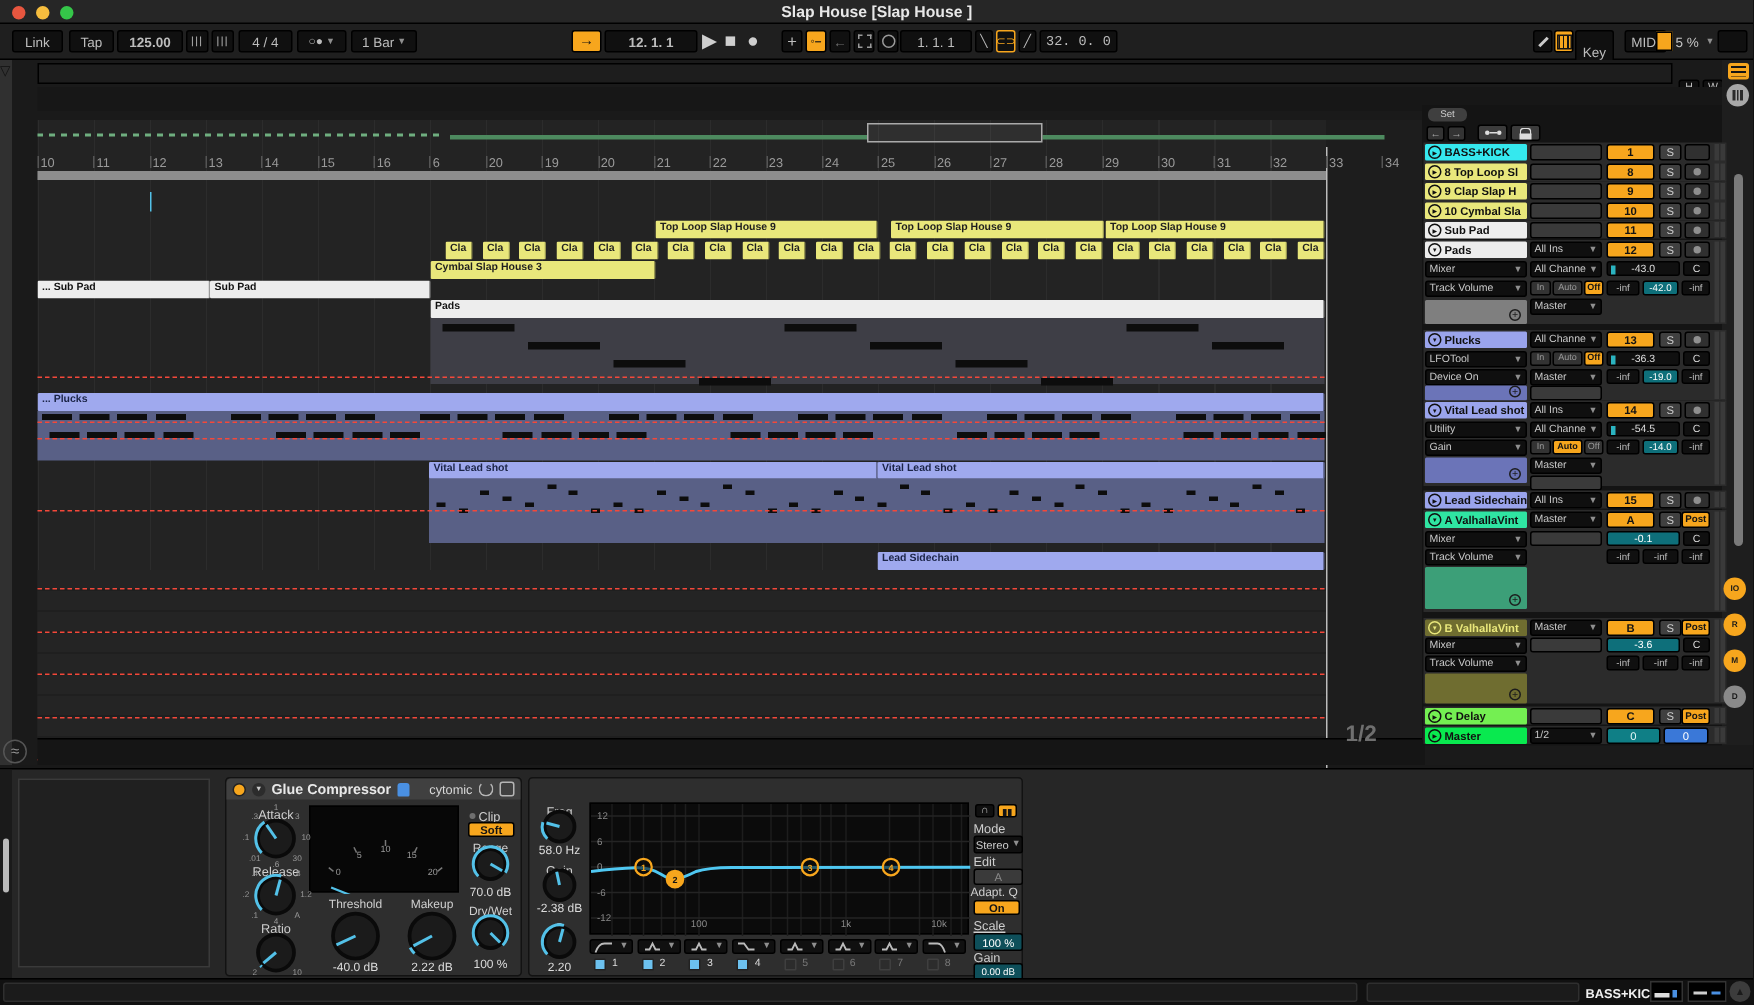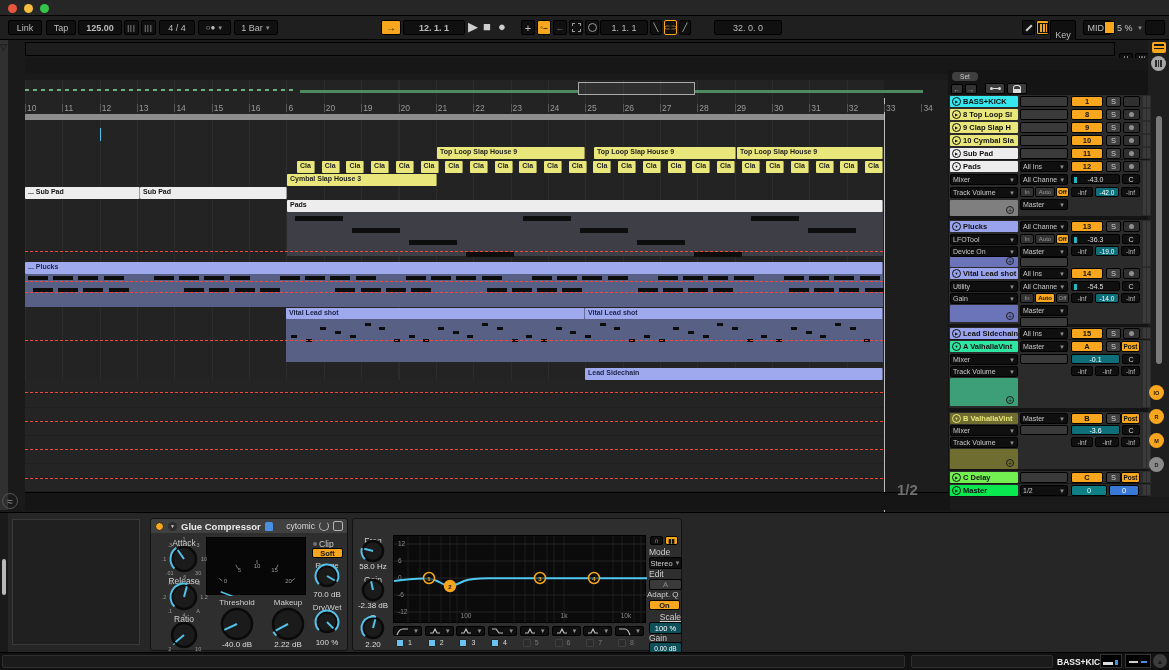--- a/index.html
+++ b/index.html
@@ -24,20 +24,21 @@
 </style>
 </head>
 <body>
 
 <div id="app">
 
   <div class="abs" style="left:0;top:0;width:1169px;height:16px;background:#262626;border-bottom:1px solid #000;">
     <div class="abs" style="left:8px;top:4px;width:9px;height:9px;border-radius:50%;background:#e8563f;"></div>
     <div class="abs" style="left:24px;top:4px;width:9px;height:9px;border-radius:50%;background:#f6bd3e;"></div>
     <div class="abs" style="left:40px;top:4px;width:9px;height:9px;border-radius:50%;background:#35c649;"></div>
+    <div class="abs" style="left:0;top:2px;width:1169px;text-align:center;color:#e8e8e8;font-size:10.5px;font-weight:bold;">Slap House   [Slap House ]</div>
   </div>
 
   <div class="abs" style="left:0;top:16px;width:1169px;height:24px;background:#1f1f1f;border-bottom:1px solid #000;">
     <div class="abs btn" style="left:8px;top:4px;width:34px;height:15px;">Link</div>
     <div class="abs btn" style="left:46px;top:4px;width:30px;height:15px;">Tap</div>
     <div class="abs btn" style="left:78px;top:4px;width:44px;height:15px;font-weight:bold;">125.00</div>
     <div class="abs btn" style="left:124px;top:4px;width:15px;height:15px;letter-spacing:1px;font-size:7px;">|||</div>
     <div class="abs btn" style="left:141px;top:4px;width:15px;height:15px;letter-spacing:1px;font-size:7px;">|||</div>
     <div class="abs btn" style="left:159px;top:4px;width:36px;height:15px;">4 / 4</div>
     <div class="abs btn" style="left:198px;top:4px;width:33px;height:15px;">
@@ -59,21 +60,21 @@
     <div class="abs btn" style="left:569px;top:4px;width:14px;height:15px;">
         <span style="width:7px;height:7px;border:1px dashed #9a9a9a;"></span>
       </div>
     <div class="abs btn" style="left:585px;top:4px;width:14px;height:15px;">
         <span style="width:7px;height:7px;border:1.5px solid #9a9a9a;border-radius:50%;"></span>
       </div>
     <div class="abs btn" style="left:600px;top:4px;width:48px;height:15px;">1. 1. 1</div>
     <div class="abs btn" style="left:650px;top:4px;width:12px;height:15px;font-size:8px;">╲</div>
     <div class="abs btn" style="left:664px;top:4px;width:13px;height:15px;border:1px solid #f7a61d;color:#f7a61d;font-size:8px;">⊂⊃</div>
     <div class="abs btn" style="left:679px;top:4px;width:12px;height:15px;font-size:8px;">╱</div>
-    <div class="abs btn" style="left:714px;top:4px;width:68px;height:15px;">32. 0. 0</div>
+    <div class="abs btn" style="left:693px;top:4px;width:52px;height:15px;font-family:Liberation Mono, monospace;">32. 0. 0</div>
     <div class="abs btn" style="left:1022px;top:4px;width:13px;height:15px;">
         <span style="width:8px;height:2px;background:#ccc;transform:rotate(-45deg);display:block;"></span>
       </div>
     <div class="abs btn obtn" style="left:1036px;top:4px;width:13px;height:15px;">
         <span style="width:8px;height:8px;background:repeating-linear-gradient(90deg,#141414 0 1px,transparent 1px 3px);border:1px solid #141414;display:block;"></span>
       </div>
     <div class="abs btn" style="left:1050px;top:4px;width:26px;height:29px;">Key</div>
     <div class="abs btn" style="left:1083px;top:4px;width:28px;height:15px;">MIDI</div>
     <div class="abs" style="left:1104px;top:5px;width:11px;height:13px;background:#f7a61d;border:1px solid #000;"></div>
     <div class="abs lbl" style="left:1117px;top:7px;">5 %</div>
@@ -868,21 +869,21 @@
       <div class="abs btn obtn" style="left:312px;top:17px;width:13px;height:9px;font-size:6px;">▮▮</div>
       <div class="klabel" style="left:296px;top:28px;width:32px;text-align:left;">Mode</div>
       <div class="eqbox" style="left:296px;top:38px;width:31px;height:10px;">
           <span>Stereo</span>
           <span class="caret">▼</span>
         </div>
       <div class="klabel" style="left:296px;top:50px;width:32px;text-align:left;">Edit</div>
       <div class="eqbox" style="left:296px;top:60px;width:31px;height:9px;background:#3a3a3a;color:#8a8a8a;">A</div>
       <div class="klabel" style="left:294px;top:71px;width:34px;text-align:left;font-size:8px;">Adapt. Q</div>
       <div class="abs btn obtn" style="left:296px;top:81px;width:31px;height:10px;font-size:7.5px;">On</div>
-      <div class="klabel" style="left:296px;top:93px;width:32px;text-align:right;text-decoration:underline;">Scale</div>
+      <div class="klabel" style="left:296px;top:93px;width:32px;text-align:left;text-decoration:underline;">Scale</div>
       <div class="eqbox" style="left:296px;top:103px;width:31px;height:10px;background:#0e4f5a;color:#fff;">100 %</div>
       <div class="klabel" style="left:296px;top:114px;width:32px;text-align:left;">Gain</div>
       <div class="eqbox" style="left:296px;top:123px;width:31px;height:10px;background:#0e4f5a;color:#fff;font-size:6.5px;">0.00 dB</div>
     <svg width="28" height="28" style="position: absolute; left: 6px; top: 18px; overflow: visible;">
           <circle cx="14" cy="14" r="10" fill="#1b1b1b" stroke="#0a0a0a" stroke-width="2.5"></circle>
           <path d="M5.868272016354702,22.1317279836453 A11.5,11.5 0 0 1 2.8918529976757164,11.023580981321007" fill="none" stroke="#53c1e8" stroke-width="2"></path>
           <line x1="14" y1="14" x2="5.306667563398387" y2="11.67062859407731" stroke="#53c1e8" stroke-width="2"></line>
         </svg>
         <svg width="28" height="28" style="position: absolute; left: 6px; top: 57px; overflow: visible;">
           <circle cx="14" cy="14" r="10" fill="#1b1b1b" stroke="#0a0a0a" stroke-width="2.5"></circle>

